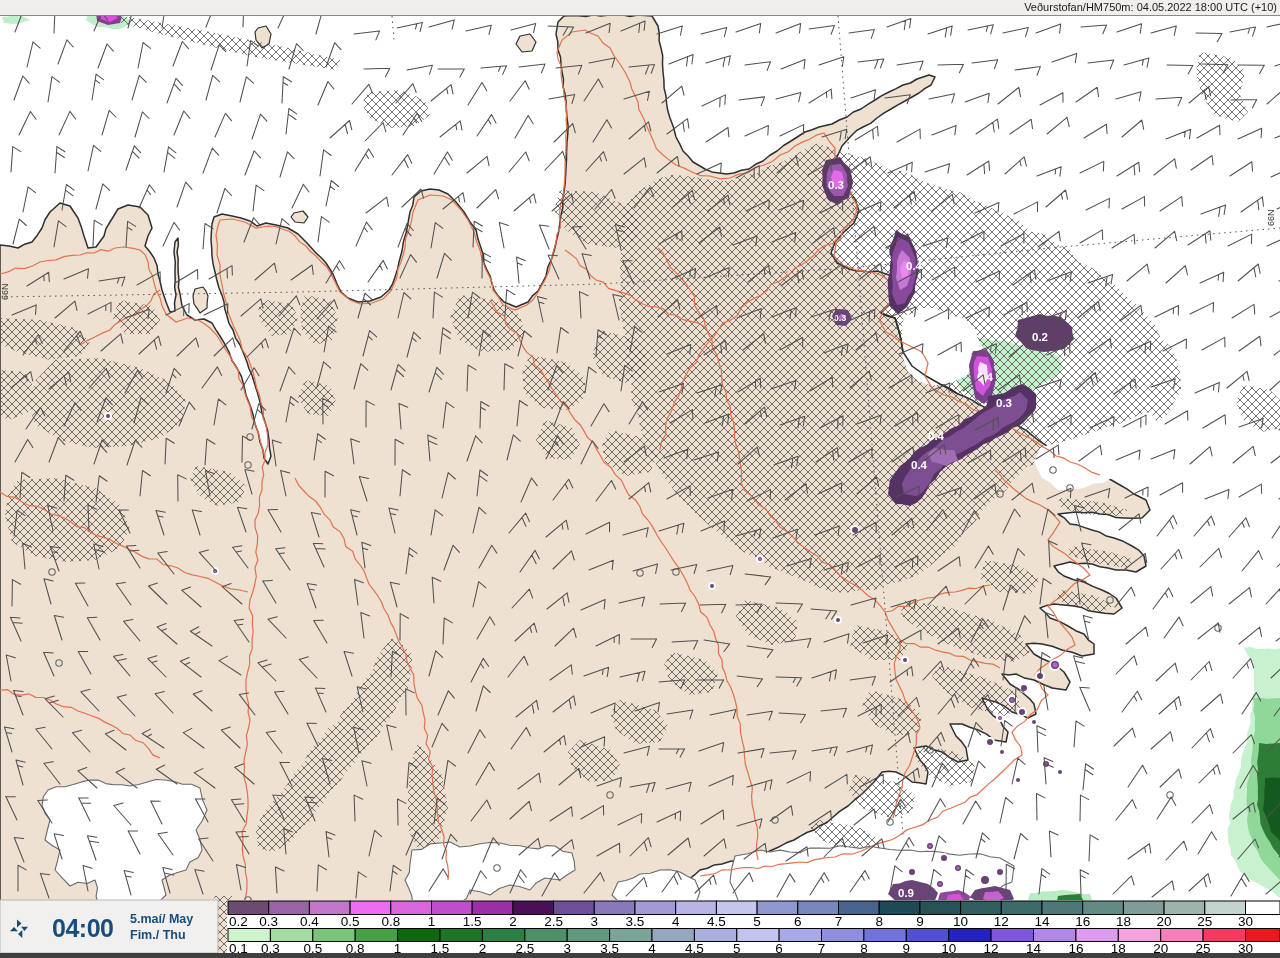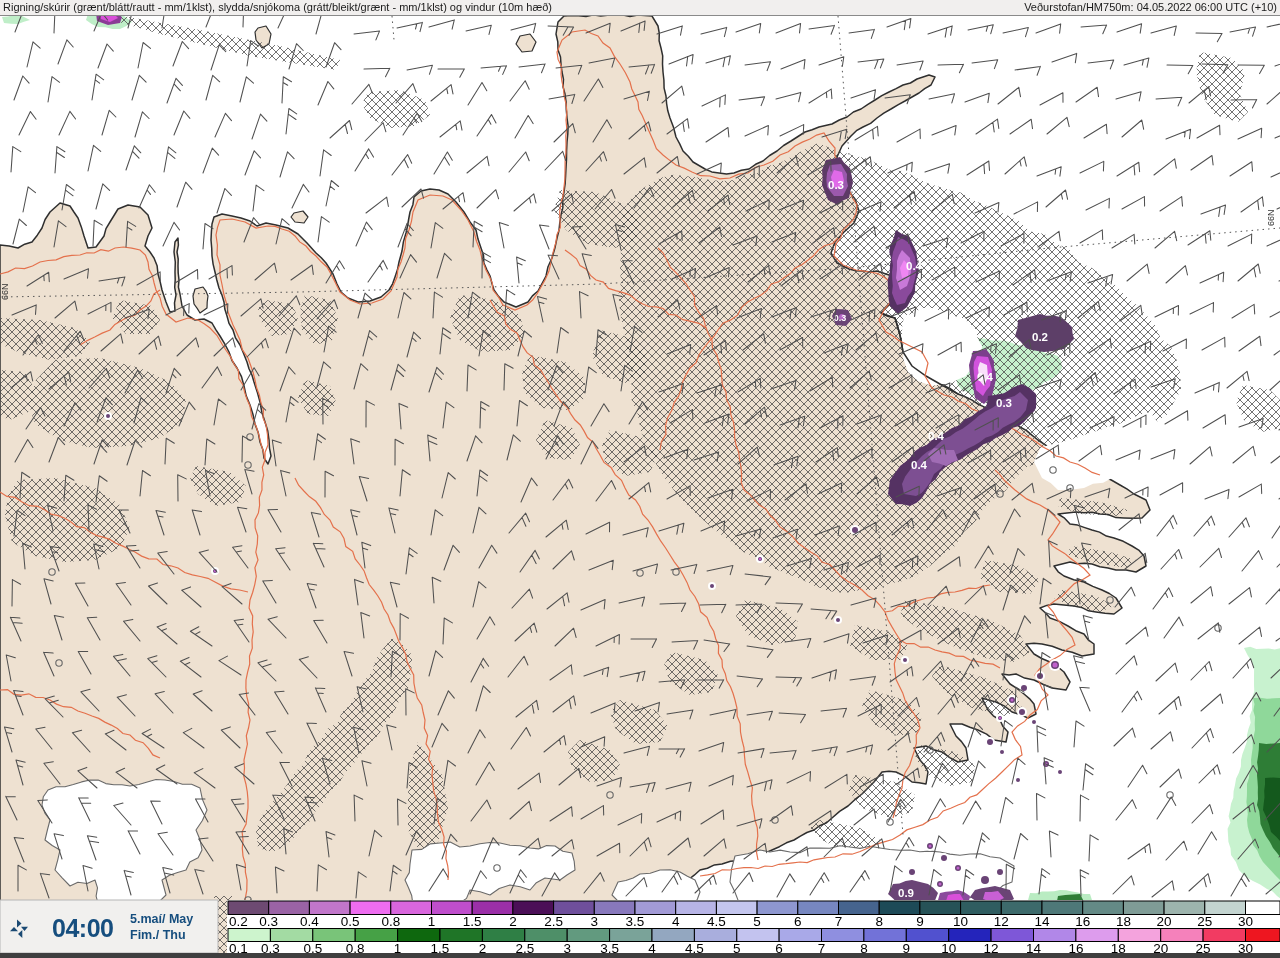--- a/index.html
+++ b/index.html
@@ -1,22 +1,21 @@
 <!DOCTYPE html>
 <html><head><meta charset="utf-8"><style>
 html,body{margin:0;padding:0;width:1280px;height:958px;overflow:hidden;background:#fff;}
 #topbar{position:absolute;left:0;top:0;width:1280px;height:16px;background:#f1efee;
 border-bottom:1px solid #8a8a8a;font:11px "Liberation Sans",sans-serif;color:#1a1a1a;box-sizing:border-box;}
 #topbar .l{position:absolute;left:3px;top:1px;}
 #topbar .r{position:absolute;right:3px;top:1px;}
 #map{position:absolute;left:0;top:16px;}
 </style></head><body>
 <div id="topbar">
-    <span class="l">Rigning/skúrir (grænt/blátt/rautt - mm/1klst), slydda/snjókoma (grátt/bleikt/grænt - mm/1klst) og vindur (10m hæð)</span>
-    <span class="r">Veðurstofan/HM750m: 04.05.2022 06:00 UTC (+10)</span>
+    <span class="r">Veðurstofan/HM750m: 04.05.2022 18:00 UTC (+10)</span>
   </div>
 <div id="map"><svg width="1280" height="942" viewBox="0 16 1280 942" font-family="Liberation Sans, sans-serif">
 <defs>
         <pattern id="h" width="8" height="8" patternUnits="userSpaceOnUse">
           <path d="M0 8L8 0M0 0L8 8" stroke="#444" stroke-width="0.75" fill="none"></path>
         </pattern>
       </defs>
 <rect x="0" y="16" width="1280" height="942" fill="#ffffff"></rect>
 <path d="M0.0 245.0L9.1 246.1L18.0 248.0L24.7 244.2L32.0 242.0L37.3 235.2L42.0 228.0L45.1 219.5L50.0 212.0L60.0 203.0L70.0 206.0L73.9 212.0L78.0 218.0L81.3 226.9L84.0 236.0L88.0 248.0L96.0 247.0L104.0 236.0L106.0 228.6L110.0 222.0L114.0 215.5L118.0 209.0L128.0 205.0L140.0 207.0L148.0 215.0L152.0 228.0L148.0 236.0L145.0 246.0L150.0 252.0L154.0 258.0L157.1 265.7L158.0 274.0L160.2 282.0L162.0 290.0L166.0 302.0L170.0 312.0L175.0 311.0L174.5 302.9L176.0 295.0L174.7 287.4L175.2 279.7L175.0 272.0L175.3 262.0L174.0 252.0L175.0 242.0L178.0 238.0L178.4 245.1L177.0 252.0L178.2 259.0L178.0 266.0L178.2 273.0L179.0 280.0L178.4 287.1L180.0 294.0L182.0 306.0L187.0 315.0L195.0 320.0L204.0 319.0L212.0 323.0L215.8 329.6L220.0 336.0L224.7 343.9L229.0 352.0L232.0 360.5L237.0 368.0L241.5 376.6L244.0 386.0L246.2 395.8L250.0 405.0L253.0 414.4L255.0 424.0L258.3 432.8L260.0 442.0L262.9 449.8L264.0 458.0L268.0 464.0L271.0 456.0L269.5 448.1L269.0 440.0L267.7 430.8L265.0 422.0L261.8 412.2L260.0 402.0L257.2 391.9L254.0 382.0L252.0 375.2L249.0 368.8L247.0 362.0L243.6 353.5L240.0 345.0L235.5 337.9L233.0 330.0L229.0 323.4L227.0 316.0L224.8 309.1L224.0 302.0L221.9 294.9L219.0 288.0L216.8 280.0L215.0 272.0L213.1 264.1L212.0 256.0L211.7 248.0L211.0 240.0L211.4 232.0L212.0 224.0L214.0 217.0L222.0 214.0L232.0 216.0L241.0 218.0L250.0 221.0L257.0 226.0L266.0 223.0L276.0 225.0L288.0 228.0L298.0 234.0L307.0 243.0L316.0 253.0L321.3 257.7L326.0 263.0L333.0 274.0L337.0 284.0L341.0 292.0L348.0 298.0L358.0 302.0L370.0 301.0L381.0 297.0L389.0 290.0L392.6 283.8L395.0 277.0L397.5 269.6L399.0 262.0L402.0 251.0L403.4 241.9L406.0 233.0L407.5 226.0L408.7 219.0L410.0 212.0L412.9 204.7L414.0 197.0L421.0 191.0L430.0 189.0L439.0 190.0L448.0 194.0L456.0 202.0L464.0 212.0L470.0 222.0L476.0 230.0L478.0 239.1L481.0 248.0L483.5 255.2L483.9 263.0L487.0 270.0L490.2 276.4L491.9 283.3L494.0 290.0L498.5 296.4L504.0 302.0L516.0 307.0L528.0 302.0L532.4 295.9L538.0 291.0L542.0 283.5L546.0 276.0L548.0 266.7L552.0 258.0L554.9 248.1L557.0 238.0L559.0 230.4L559.8 222.7L561.0 215.0L562.9 207.4L562.6 199.6L564.0 192.0L565.1 184.0L565.6 176.0L566.0 168.0L566.5 159.3L566.6 150.7L567.0 142.0L567.8 134.0L568.1 126.0L567.0 118.0L566.3 110.0L566.1 102.0L565.0 94.0L563.0 86.8L563.5 79.3L562.0 72.0L561.0 64.6L560.5 57.1L558.0 50.0L557.8 41.9L556.0 34.0L558.0 22.0L564.0 16.0L571.3 15.5L578.7 15.7L586.0 16.4L593.3 14.9L600.7 15.9L608.0 15.2L615.3 15.1L622.7 14.9L630.0 16.6L637.3 15.1L644.7 15.4L652.0 16.0L658.0 26.0L659.3 33.3L659.1 40.8L661.0 48.0L662.7 55.9L662.5 64.0L663.0 72.0L663.9 80.0L664.1 88.1L666.0 96.0L666.6 103.5L667.8 110.8L670.0 118.0L673.5 127.3L676.0 137.0L679.7 143.9L683.0 151.0L688.3 156.3L693.0 162.0L705.0 169.0L711.7 171.9L719.0 173.0L726.5 174.1L734.0 173.0L741.3 170.2L749.0 169.0L755.6 164.3L763.0 161.0L769.6 155.5L777.0 151.0L783.6 145.5L791.0 141.0L798.0 136.5L805.0 132.0L812.1 129.7L819.0 127.0L832.0 124.0L839.3 120.0L847.0 117.0L853.4 112.0L861.0 109.0L867.9 104.3L875.0 100.0L881.8 95.7L889.0 92.0L896.1 88.6L903.0 85.0L910.4 83.0L917.0 79.0L929.0 75.0L935.0 77.0L931.0 85.0L924.7 88.6L919.0 93.0L912.0 97.0L905.0 101.0L897.9 104.8L891.0 109.0L883.8 113.1L877.0 118.0L870.6 123.4L863.0 127.0L856.4 130.7L851.0 136.0L842.0 146.0L837.0 157.0L835.0 169.0L839.0 181.0L847.0 189.0L855.0 199.0L859.0 211.0L854.0 223.0L844.0 232.0L835.0 242.0L831.0 253.0L837.0 263.0L849.0 269.0L855.9 270.7L863.0 271.0L870.0 271.9L877.0 271.0L889.0 275.0L897.0 284.0L897.0 296.0L889.0 305.0L881.0 313.0L887.8 316.2L895.0 318.0L897.7 326.4L900.0 335.0L901.7 343.5L903.0 352.0L908.3 358.5L912.0 366.0L918.8 371.3L926.0 376.0L933.5 379.1L940.0 384.0L949.5 388.1L958.0 394.0L965.0 396.7L971.7 399.9L978.0 404.0L985.5 407.7L993.2 411.1L1000.0 416.0L1007.2 418.6L1013.7 422.6L1020.0 427.0L1026.6 430.6L1032.2 435.4L1038.0 440.0L1045.7 445.1L1052.0 452.0L1058.6 456.8L1066.0 460.0L1074.9 464.3L1084.0 468.0L1093.3 471.2L1102.0 476.0L1111.3 480.0L1120.0 485.0L1127.2 489.2L1134.0 494.0L1146.0 500.0L1150.0 510.0L1142.0 518.0L1133.0 518.3L1124.0 518.0L1115.9 517.6L1108.1 514.5L1100.0 514.0L1092.1 512.2L1084.0 512.7L1076.0 512.0L1067.0 513.0L1058.0 514.0L1064.6 518.2L1070.0 524.0L1077.6 525.1L1084.8 527.6L1092.0 530.0L1099.5 532.1L1106.4 536.1L1114.0 538.0L1123.3 541.3L1132.0 546.0L1138.7 550.1L1144.0 556.0L1146.0 566.0L1136.0 572.0L1126.1 569.9L1116.0 570.0L1108.0 567.9L1099.8 566.8L1092.0 564.0L1084.7 563.2L1077.2 563.8L1070.0 562.0L1062.0 563.9L1054.0 566.0L1058.2 571.8L1064.0 576.0L1073.7 579.8L1084.0 582.0L1092.8 586.4L1102.0 590.0L1109.3 593.5L1116.0 598.0L1122.0 608.0L1114.0 614.0L1105.0 613.3L1096.0 612.0L1088.5 610.8L1081.5 607.4L1074.0 606.0L1064.0 604.9L1054.0 604.0L1046.8 605.4L1040.0 608.0L1045.3 612.7L1050.0 618.0L1059.3 621.4L1068.0 626.0L1075.7 630.7L1084.0 634.0L1088.2 639.8L1094.0 644.0L1094.0 654.0L1082.0 656.0L1072.2 652.2L1062.0 650.0L1052.2 646.3L1042.0 644.0L1034.0 643.2L1026.0 644.0L1034.0 654.0L1041.7 658.5L1050.0 662.0L1057.4 666.5L1064.0 672.0L1070.0 682.0L1066.0 690.0L1059.0 689.0L1052.0 688.0L1042.9 684.3L1034.0 680.0L1024.6 678.1L1016.0 674.0L1009.0 675.1L1002.0 674.0L1010.0 684.0L1017.3 688.6L1024.0 694.0L1029.4 698.6L1034.0 704.0L1036.0 714.0L1028.0 718.0L1020.2 714.6L1012.0 712.0L1004.6 706.1L996.0 702.0L989.0 700.1L982.0 698.0L988.0 710.0L993.3 715.8L1000.0 720.0L1003.0 726.6L1008.0 732.0L1006.0 742.0L994.0 740.0L986.6 734.1L978.0 730.0L969.9 727.3L962.0 724.0L950.0 724.0L956.0 736.0L961.5 741.6L966.0 748.0L968.0 760.0L958.0 762.0L949.7 757.6L942.0 752.0L933.7 749.7L926.0 746.0L914.0 748.0L920.0 760.0L924.6 765.6L928.0 772.0L926.0 784.0L919.0 782.7L912.0 782.0L904.5 776.2L896.0 772.0L889.0 771.2L882.0 772.0L874.0 782.0L868.0 788.0L862.0 794.0L854.8 799.7L848.0 806.0L839.6 811.4L832.0 818.0L826.6 822.8L819.8 825.7L814.0 830.0L806.9 832.5L800.4 836.1L794.0 840.0L786.4 842.8L779.4 846.7L772.0 850.0L764.2 853.4L755.8 854.7L748.0 858.0L739.4 860.4L730.5 861.3L722.0 864.0L714.4 864.9L707.4 868.2L700.0 870.0L694.2 875.2L688.0 880.0L682.0 890.0L680.7 897.5L681.0 905.1L682.1 912.7L682.0 920.2L681.7 927.8L679.7 935.3L679.7 942.9L681.1 950.5L680.0 958.0L673.0 957.2L666.0 956.8L659.0 957.6L652.0 958.4L644.9 957.9L637.9 958.9L630.9 959.2L623.9 956.9L616.9 957.6L609.9 957.9L602.9 957.0L595.9 958.2L588.9 957.1L581.9 957.2L574.8 958.7L567.8 958.6L560.8 958.5L553.8 958.6L546.8 957.8L539.8 958.6L532.8 958.2L525.8 958.9L518.8 957.0L511.8 958.4L504.7 958.1L497.7 957.8L490.7 957.0L483.7 958.2L476.7 957.0L469.7 958.0L462.7 957.9L455.7 957.9L448.7 959.2L441.6 958.1L434.6 958.8L427.6 959.2L420.6 957.3L413.6 958.8L406.6 958.1L399.6 957.5L392.6 957.9L385.6 958.4L378.6 958.0L371.5 957.9L364.5 957.3L357.5 958.9L350.5 957.9L343.5 958.6L336.5 958.5L329.5 957.3L322.5 958.0L315.5 957.9L308.5 957.4L301.4 957.0L294.4 958.1L287.4 957.7L280.4 958.0L273.4 958.0L266.4 957.5L259.4 958.1L252.4 957.9L245.4 958.1L238.4 956.9L231.3 957.5L224.3 957.1L217.3 956.9L210.3 958.6L203.3 957.9L196.3 956.9L189.3 957.2L182.3 958.9L175.3 958.9L168.2 958.1L161.2 959.0L154.2 958.6L147.2 959.0L140.2 957.6L133.2 957.3L126.2 957.0L119.2 958.8L112.2 957.5L105.2 957.6L98.1 958.9L91.1 957.1L84.1 956.9L77.1 958.7L70.1 956.9L63.1 958.2L56.1 958.0L49.1 956.8L42.1 957.2L35.1 958.8L28.0 958.2L21.0 958.0L14.0 958.4L7.0 958.7L0.0 958.0Z" fill="#eee1d1" stroke="#2f2f2f" stroke-width="1.5" stroke-linejoin="round"></path>
 <polygon points="258.0,28.0 266.0,26.0 271.0,34.0 269.0,44.0 262.0,48.0 256.0,40.0 255.0,32.0" fill="#eee1d1" stroke="#2f2f2f" stroke-width="1.2" stroke-linejoin="round"></polygon>

